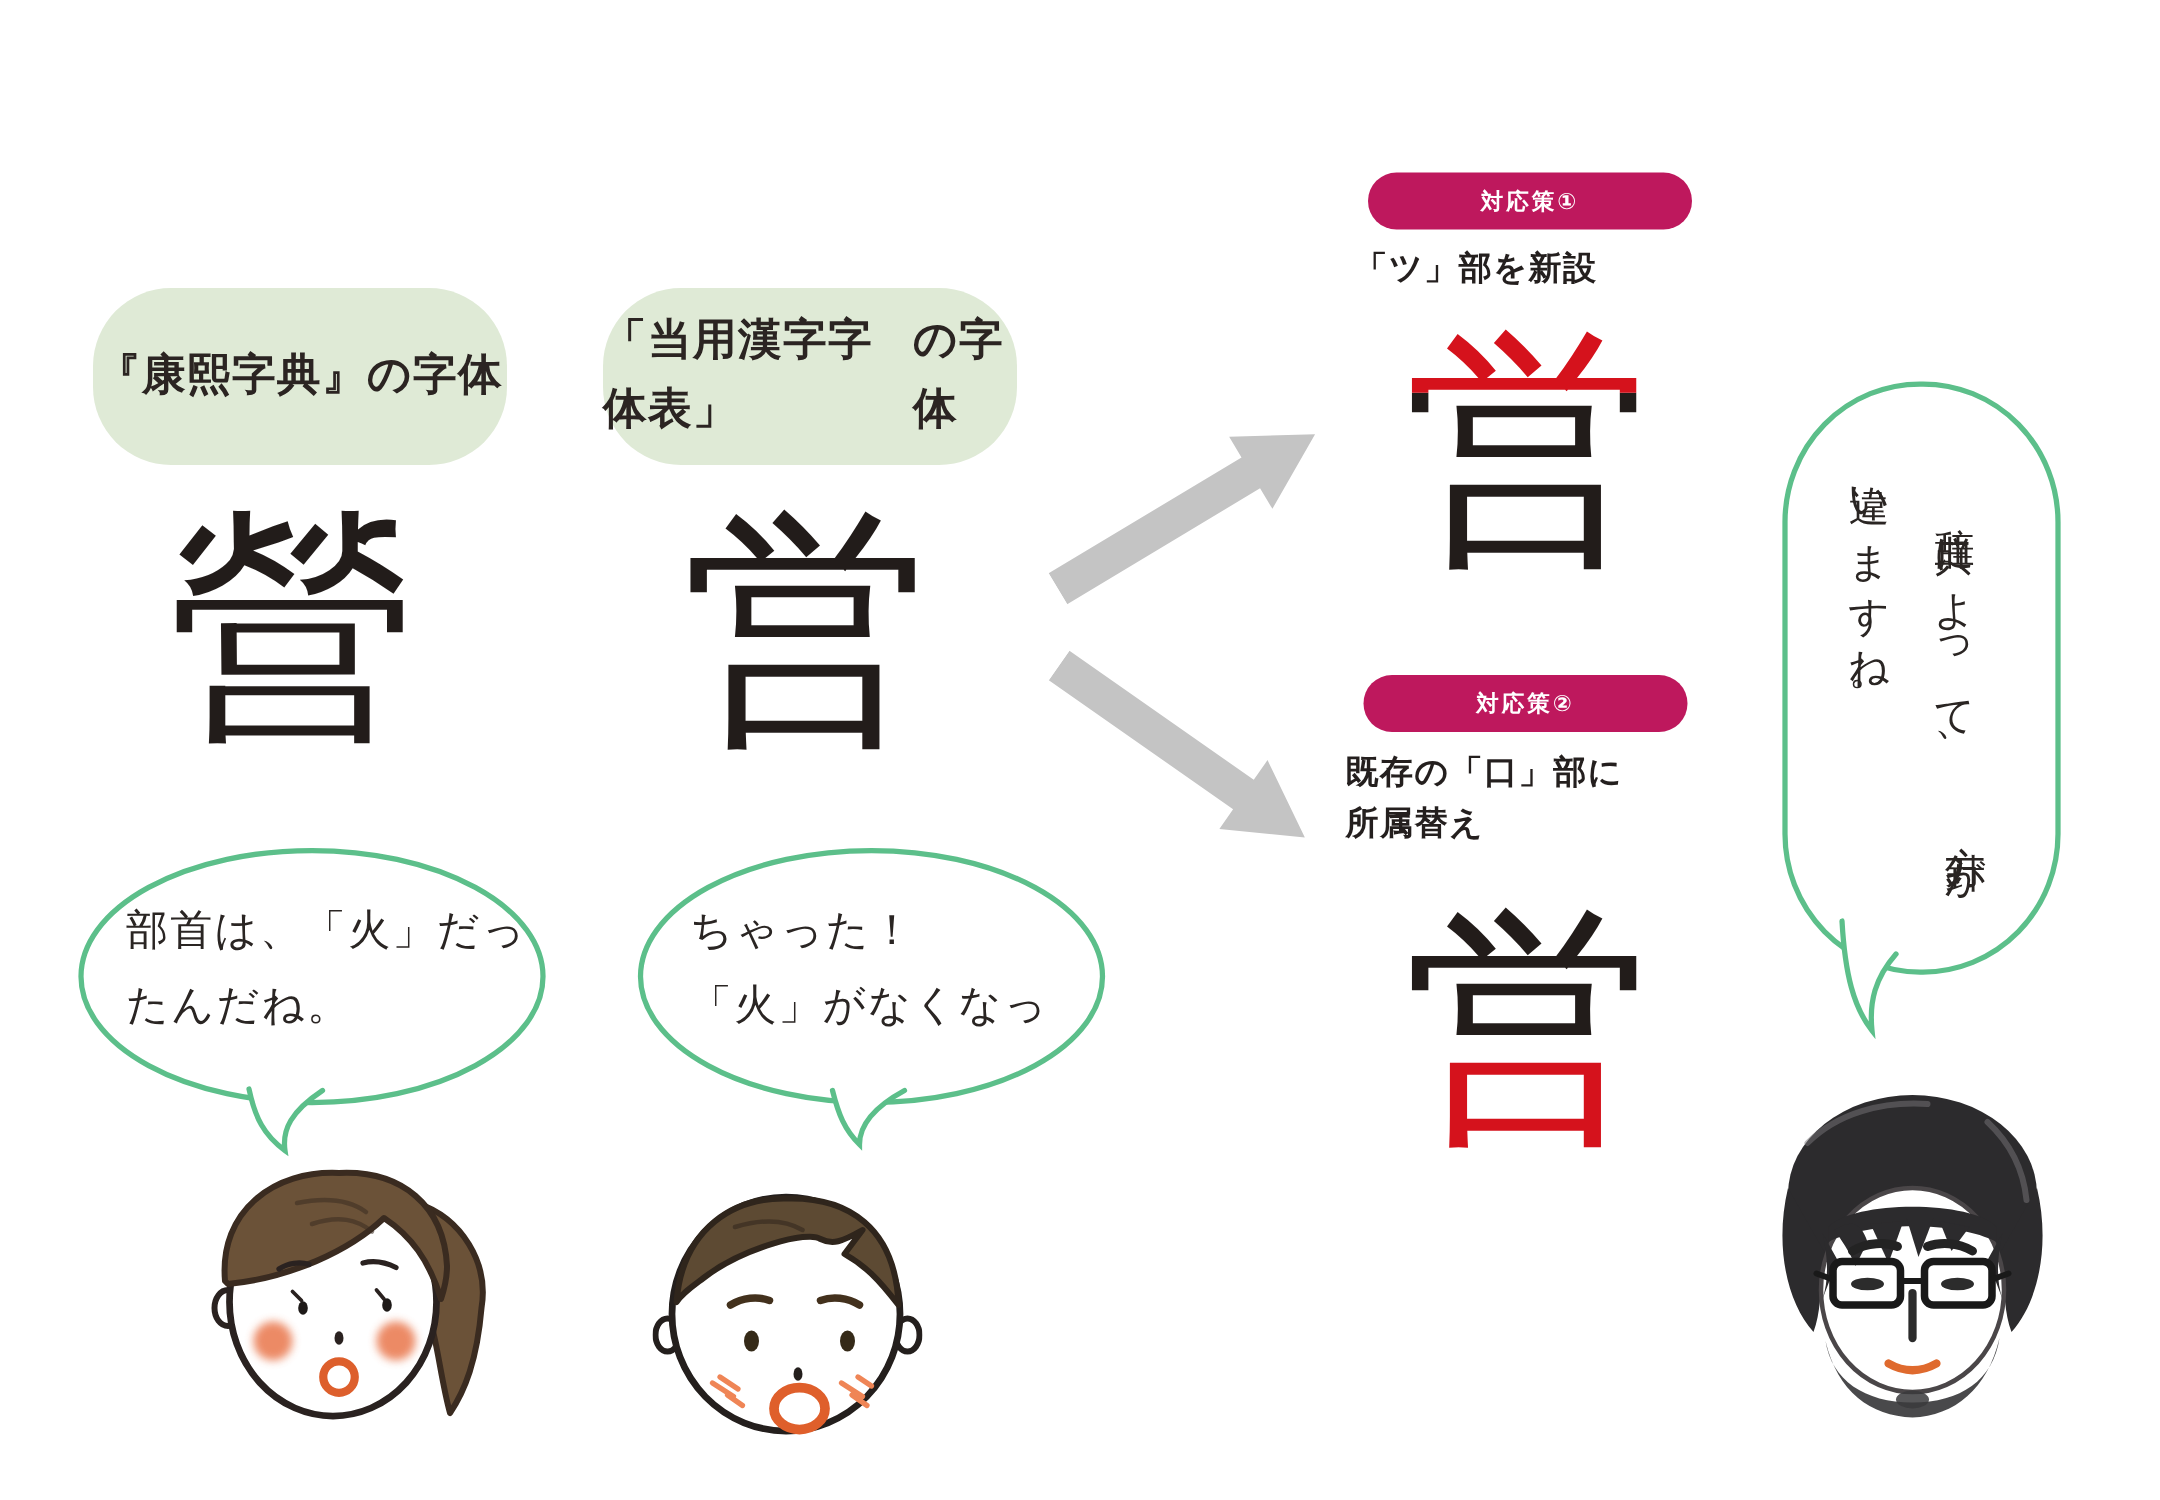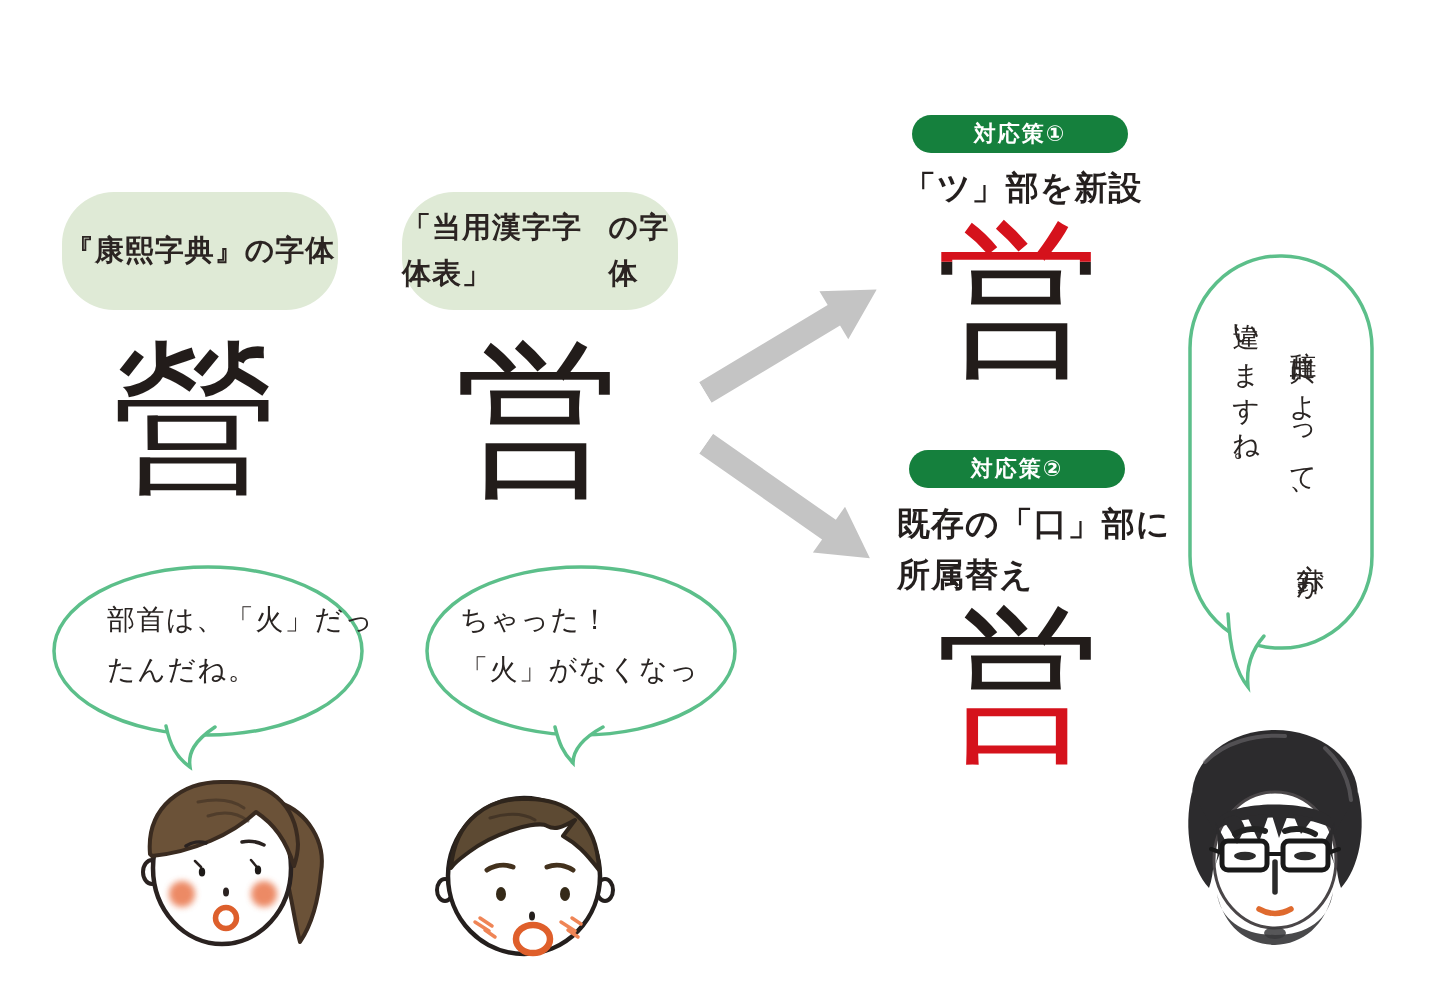--- a/index.html
+++ b/index.html
@@ -14,25 +14,25 @@
     display:flex;flex-direction:row;justify-content:center;align-items:center;
     font-size:29px;font-weight:700;line-height:1.58;color:#2b2422;letter-spacing:1px;
   }
   
   .kanji-large{
     width:210px;text-align:center;font-family:"Liberation Serif","DejaVu Serif",serif;
     font-size:165px;line-height:1.08;color:#221c1a;
   }
   
   .badge{
-    background:#15803d;color:#ffffff;border-radius:19px;height:38px;width:216px;
+    background:#be185d;color:#ffffff;border-radius:19px;height:38px;width:216px;
     display:flex;align-items:center;justify-content:center;
-    font-size:22px;font-weight:700;letter-spacing:2px;
+    font-size:15px;font-weight:700;letter-spacing:2px;
   }
-  .desc{font-size:33px;font-weight:700;letter-spacing:1px;line-height:1.55;color:#241f1e;}
+  .desc{font-size:22px;font-weight:700;letter-spacing:1px;line-height:1.55;color:#241f1e;}
   
   .twotone{
     width:180px;height:178px;font-family:"Liberation Serif","DejaVu Serif",serif;
     font-size:165px;line-height:178px;text-align:center;
   }
   .twotone span{position:absolute;left:0;top:0;width:100%;}
   .twotone .ink{color:#221c1a;}
   .twotone .red{color:#d5121c;}
   .red-top    .red{clip-path:inset(0 0 72% 0);}
   .red-top    .ink{clip-path:inset(28% 0 0 0);}
@@ -84,21 +84,21 @@
   </div>
   <div class="abs twotone red-bottom" style="left:928px;top:597px;">
     <span class="ink">営</span>
     <span class="red">営</span>
   </div>
 
   <svg class="abs" style="left:50px;top:563px;" width="330" height="215" viewBox="0 0 330 215">
     <ellipse cx="158" cy="88" rx="154" ry="84" fill="#ffffff" stroke="#5cbf8a" stroke-width="3.5"></ellipse>
     <path d="M116,163 C120,182 126,194 140,204 C138,190 144,178 165,164" fill="#ffffff" stroke="#5cbf8a" stroke-width="3.5" stroke-linecap="round"></path>
   </svg>
-  <div class="abs bubble-text" style="left:84px;top:595px;margin-left:23px;">
+  <div class="abs bubble-text" style="left:84px;top:595px;">
     <div>部首は、「火」だっ</div>
     <div>たんだね。</div>
   </div>
 
   <svg class="abs" style="left:423px;top:563px;" width="330" height="215" viewBox="0 0 330 215">
     <ellipse cx="158" cy="88" rx="154" ry="84" fill="#ffffff" stroke="#5cbf8a" stroke-width="3.5"></ellipse>
     <path d="M132,164 C136,180 140,190 150,200 C150,188 158,176 180,164" fill="#ffffff" stroke="#5cbf8a" stroke-width="3.5" stroke-linecap="round"></path>
   </svg>
   <div class="abs bubble-text" style="left:460px;top:595px;">
     <div>ちゃった！</div>

